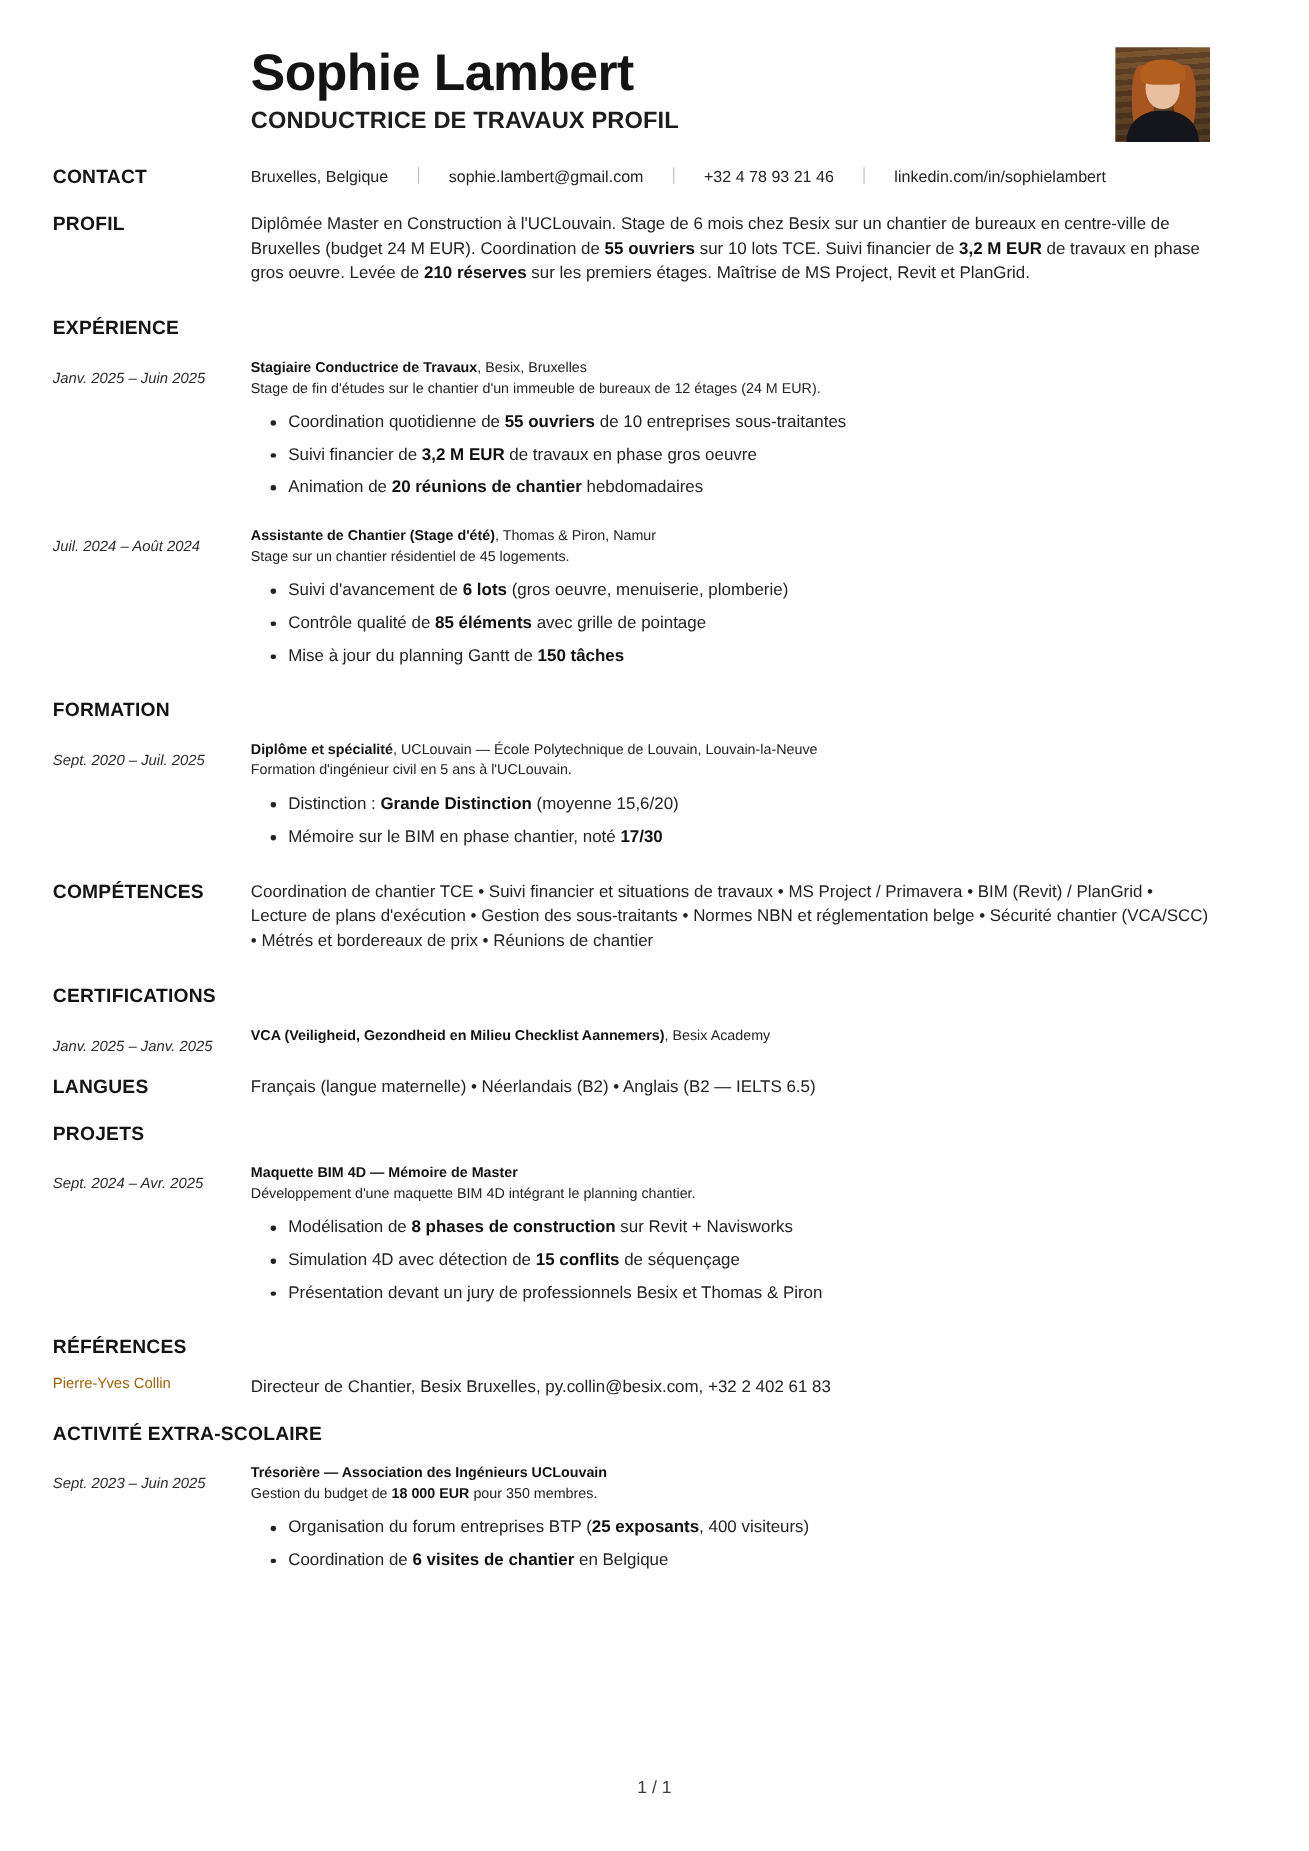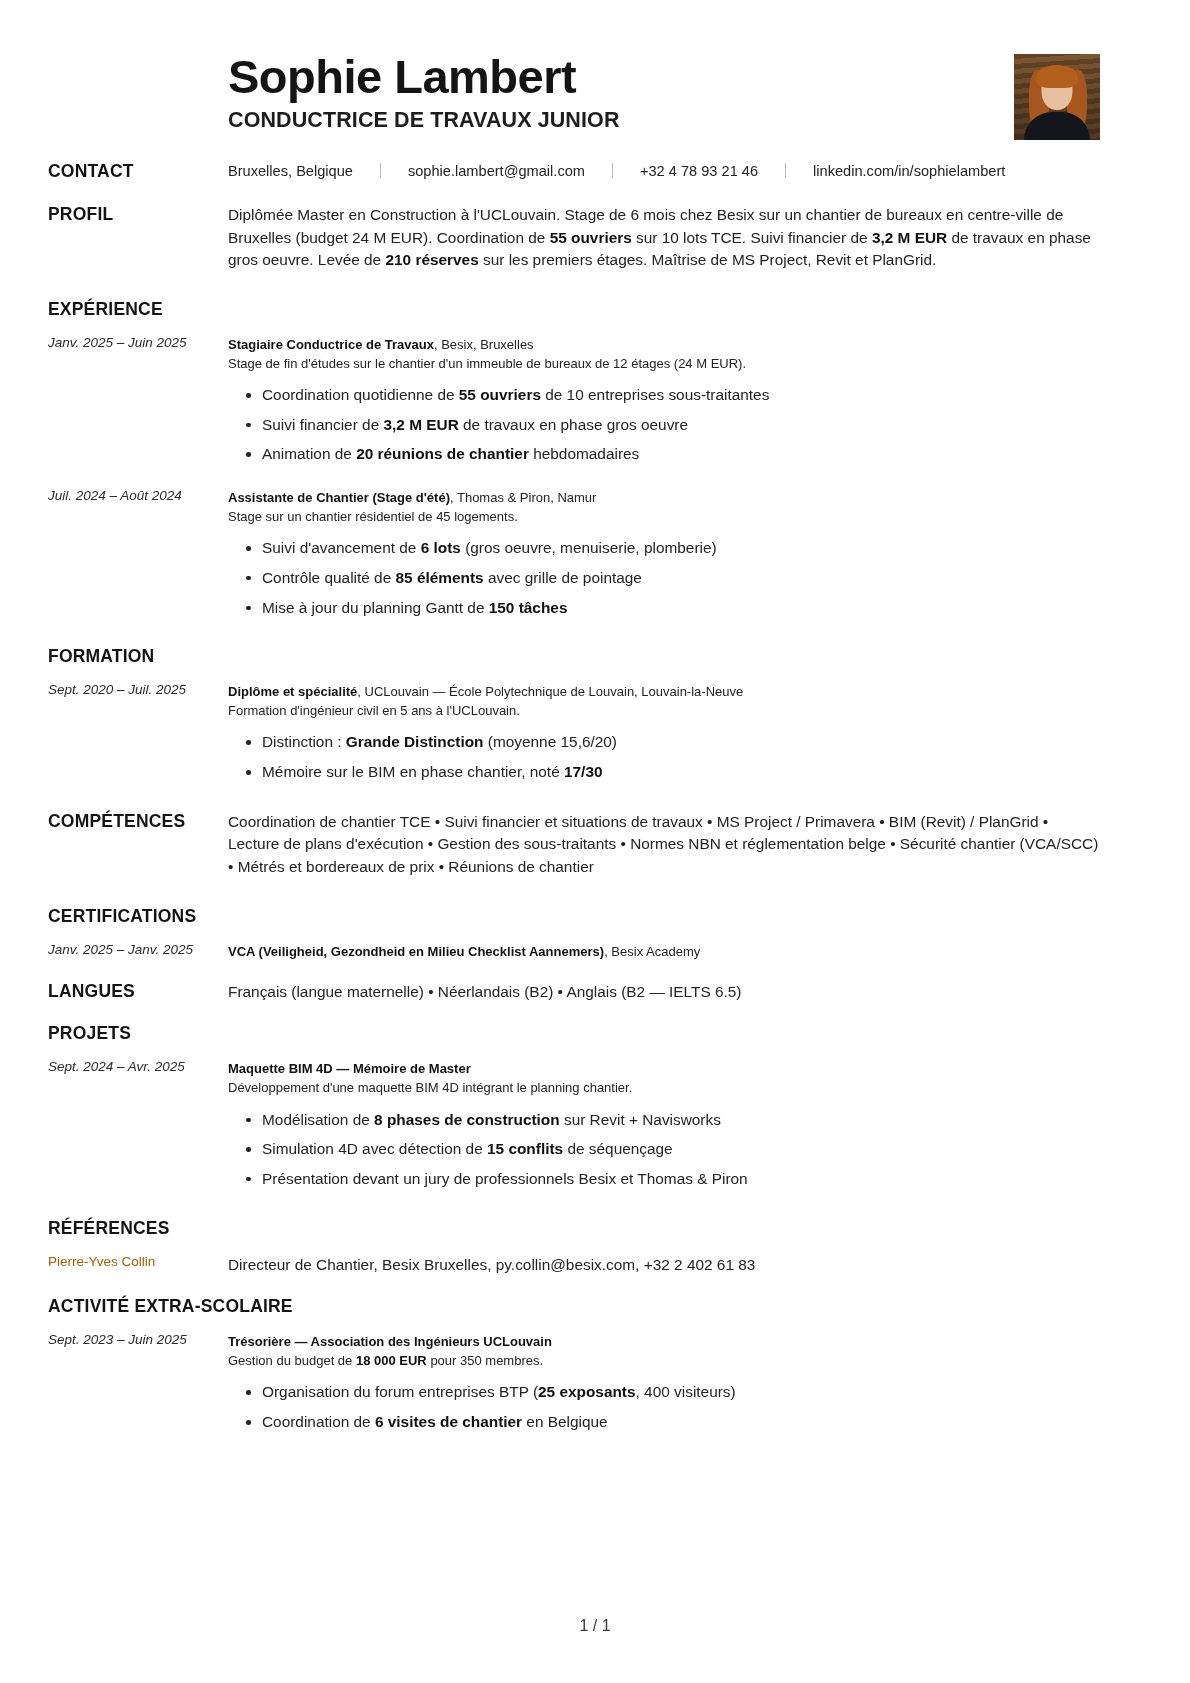--- a/index.html
+++ b/index.html
@@ -10,21 +10,21 @@
   body {
     font-family: "Liberation Sans", sans-serif;
     color: #1a1a1a;
   }
   .page {
     position: relative;
     width: 1190px;
     height: 1683px;
     background: #ffffff;
     box-sizing: border-box;
-    padding: 52px 90px 0 48px;
+    padding: 41px 90px 0 48px;
     overflow: hidden;
   }
 
   
   .header {
     display: flex;
     align-items: flex-start;
     justify-content: space-between;
     padding-left: 180px;
   }
@@ -119,20 +119,21 @@
     font-weight: bold;
     letter-spacing: 0.2px;
     color: #141414;
     white-space: nowrap;
   }
   .date-label {
     font-size: 13.5px;
     font-style: italic;
     color: #2b2b2b;
     white-space: nowrap;
+    margin-top: 12px;
   }
   .ref-name {
     font-size: 13.5px;
     font-weight: normal;
     color: #a16207;
     white-space: nowrap;
   }
 
   .body-text {
     font-size: 15.4px;
@@ -210,21 +211,21 @@
   }
 </style>
 </head>
 <body>
 
 <div class="page">
 
   <div class="header">
     <div class="header-text">
       <h1 class="name">Sophie Lambert</h1>
-      <div class="subtitle">CONDUCTRICE DE TRAVAUX JUNIOR</div>
+      <div class="subtitle">CONDUCTRICE DE TRAVAUX PROFIL</div>
     </div>
     <div class="photo">
       <div class="hair-l"></div>
       <div class="hair-r"></div>
       <div class="face"></div>
       <div class="hair-top"></div>
       <div class="body"></div>
     </div>
   </div>
 

